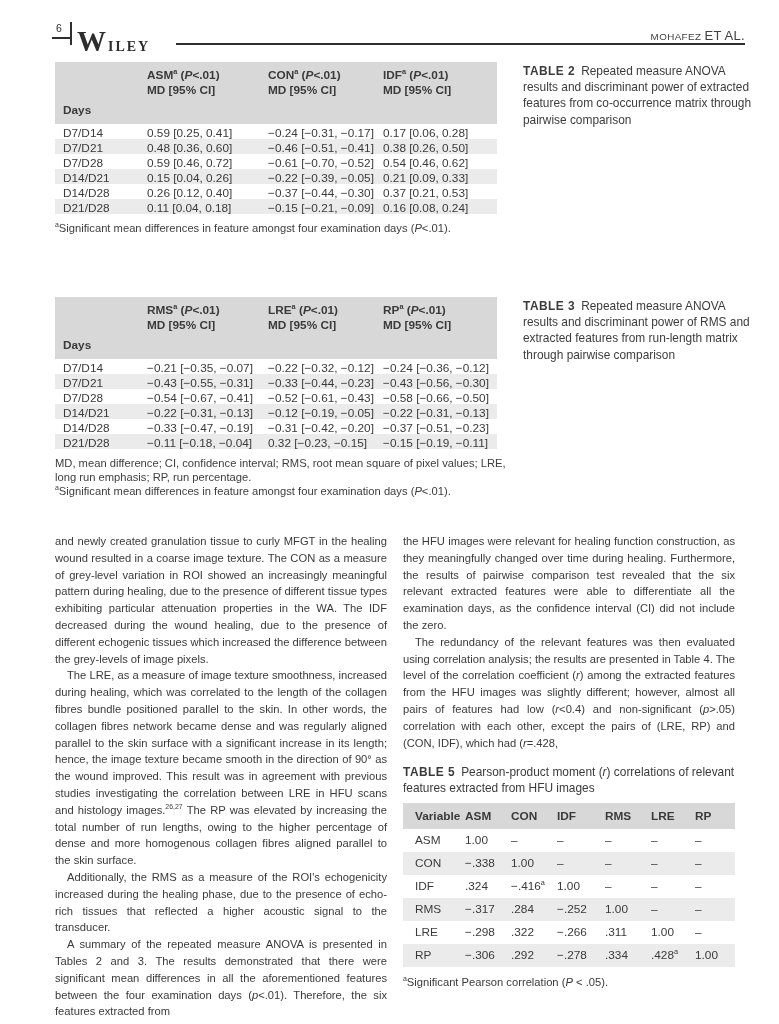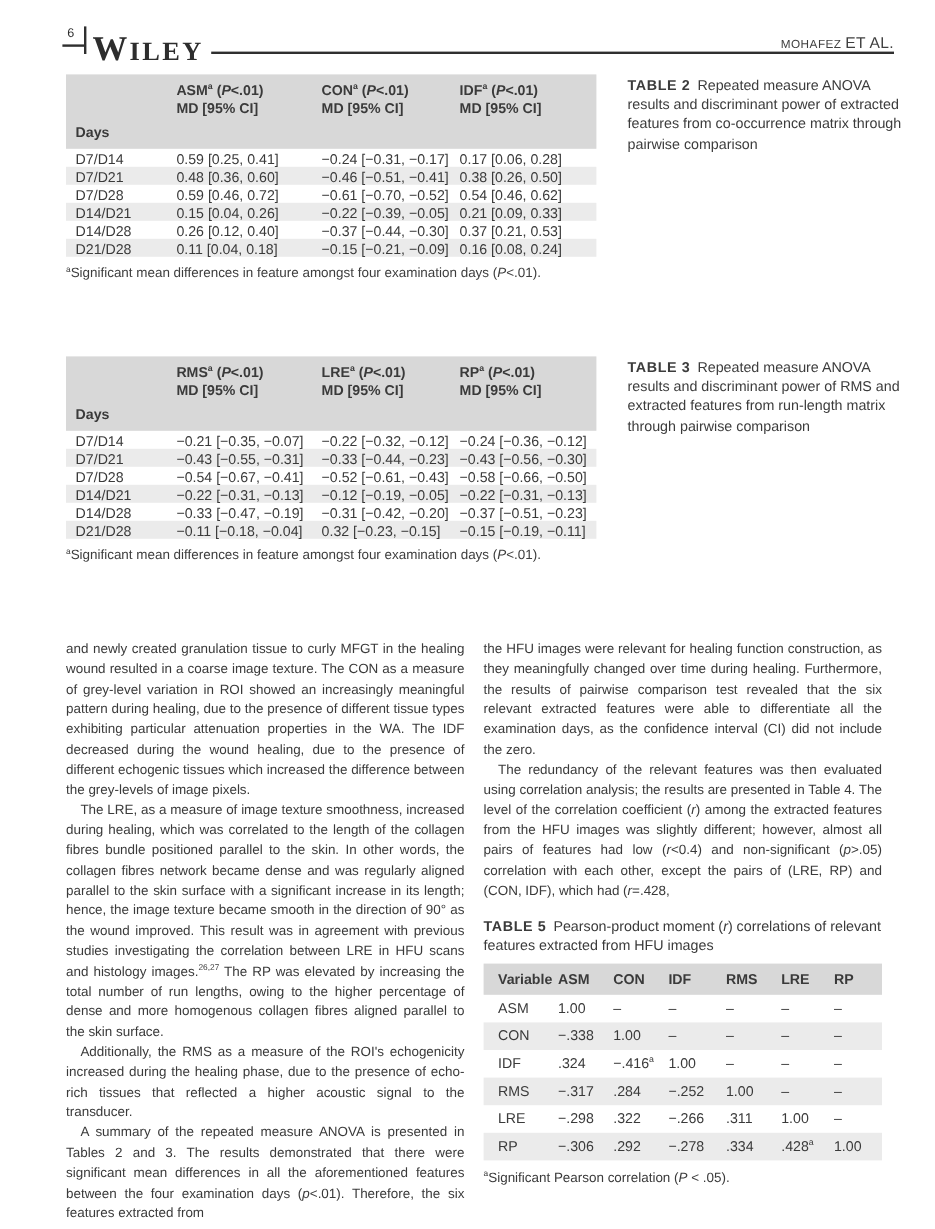--- a/index.html
+++ b/index.html
@@ -11,21 +11,21 @@
   *{margin:0;padding:0;box-sizing:border-box;}
   html,body{background:#fff;}
   .page{
     position:relative;width:779px;height:1024px;margin:0 auto;background:#fff;
     font-family:"Liberation Sans",sans-serif;color:var(--text-color);overflow:hidden;
   }
   
   .pageno{position:absolute;left:56px;top:22px;font-size:10.5px;color:#2d2d2d;}
   .pageno-underline{position:absolute;left:52px;top:37px;width:19px;height:2px;background:var(--rule-color);}
   .pageno-vline{position:absolute;left:70px;top:22px;width:2px;height:23px;background:var(--rule-color);}
-  .logo{position:absolute;left:77px;top:25px;font-family:"Liberation Serif",serif;font-size:22px;letter-spacing:2px;color:#2d2d2d;font-weight:600;}
+  .logo{position:absolute;left:77px;top:25px;font-family:"Liberation Serif",serif;font-size:14px;letter-spacing:2px;color:#2d2d2d;font-weight:600;}
   .logo::first-letter{font-size:29px;}
   .main-rule{position:absolute;left:176px;top:43px;width:569px;height:2px;background:var(--rule-color);}
   .running-head{position:absolute;right:34px;top:28px;font-size:9.8px;color:#3f3f3f;letter-spacing:0.4px;}
   .running-head .suffix{font-size:13px;letter-spacing:0.3px;}
   
   .tbl{position:absolute;width:442px;font-size:11.8px;}
   .t2{left:55px;top:62px;}
   .t3{left:55px;top:297px;}
   .t23-grid{display:grid;grid-template-columns:84px 121px 115px 114px;padding-left:8px;}
   .thead{background:var(--table-header-bg);padding-top:6px;padding-bottom:6px;font-weight:bold;}
@@ -183,20 +183,21 @@
       <span>D21/D28</span>
         <span>−0.11 [−0.18, −0.04]</span>
         <span>0.32 [−0.23, −0.15]</span>
         <span>−0.15 [−0.19, −0.11]</span>
     </div>
   </div>
   <div class="caption cap3">
     <span class="cap-label">TABLE 3</span><span>Repeated measure ANOVA results and discriminant power of RMS and extracted features from run-length matrix through pairwise comparison</span>
   </div>
   <div class="fn fn-t3">
+    <div>MD, mean difference; CI, confidence interval; RMS, root mean square of pixel values; LRE, long run emphasis; RP, run percentage.</div>
     <div><sup>a</sup>Significant mean differences in feature amongst four examination days (<i>P</i>&lt;.01).</div>
   </div>
 
   <div class="col col-left">
     <p>and newly created granulation tissue to curly MFGT in the healing wound resulted in a coarse image texture. The CON as a measure of grey-level variation in ROI showed an increasingly meaningful pattern during healing, due to the presence of different tissue types exhibiting particular attenuation properties in the WA. The IDF decreased during the wound healing, due to the presence of different echogenic tissues which increased the difference between the grey-levels of image pixels.</p>
     <p class="indent">The LRE, as a measure of image texture smoothness, increased during healing, which was correlated to the length of the collagen fibres bundle positioned parallel to the skin. In other words, the collagen fibres network became dense and was regularly aligned parallel to the skin surface with a significant increase in its length; hence, the image texture became smooth in the direction of 90° as the wound improved. This result was in agreement with previous studies investigating the correlation between LRE in HFU scans and histology images.<sup>26,27</sup> The RP was elevated by increasing the total number of run lengths, owing to the higher percentage of dense and more homogenous collagen fibres aligned parallel to the skin surface.</p>
     <p class="indent">Additionally, the RMS as a measure of the ROI's echogenicity increased during the healing phase, due to the presence of echo-rich tissues that reflected a higher acoustic signal to the transducer.</p>
     <p class="indent">A summary of the repeated measure ANOVA is presented in Tables 2 and 3. The results demonstrated that there were significant mean differences in all the aforementioned features between the four examination days (<i>p</i>&lt;.01). Therefore, the six features extracted from</p>
   </div>
 

